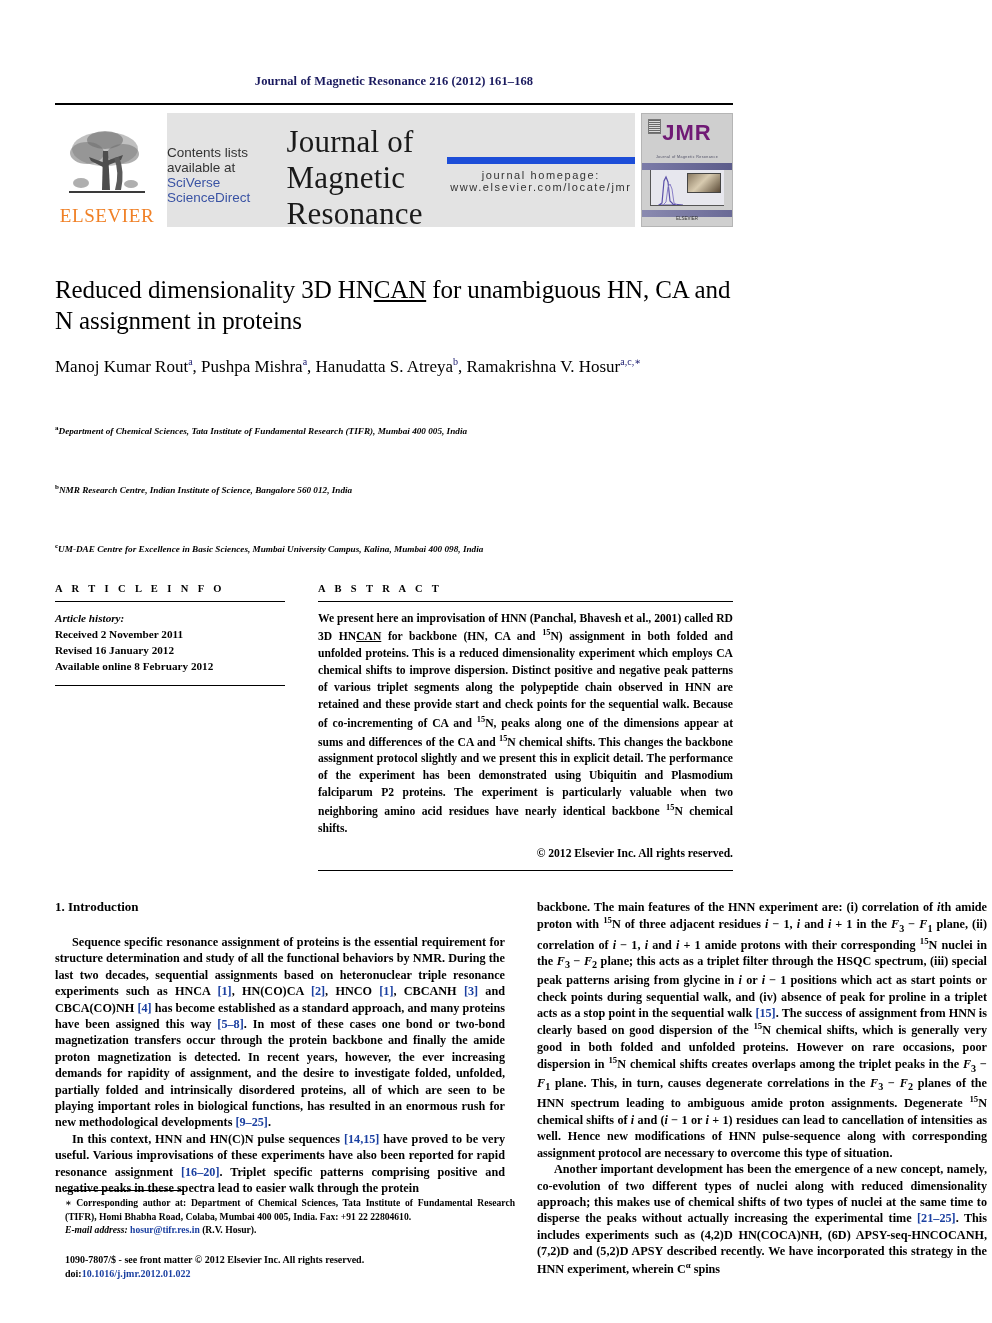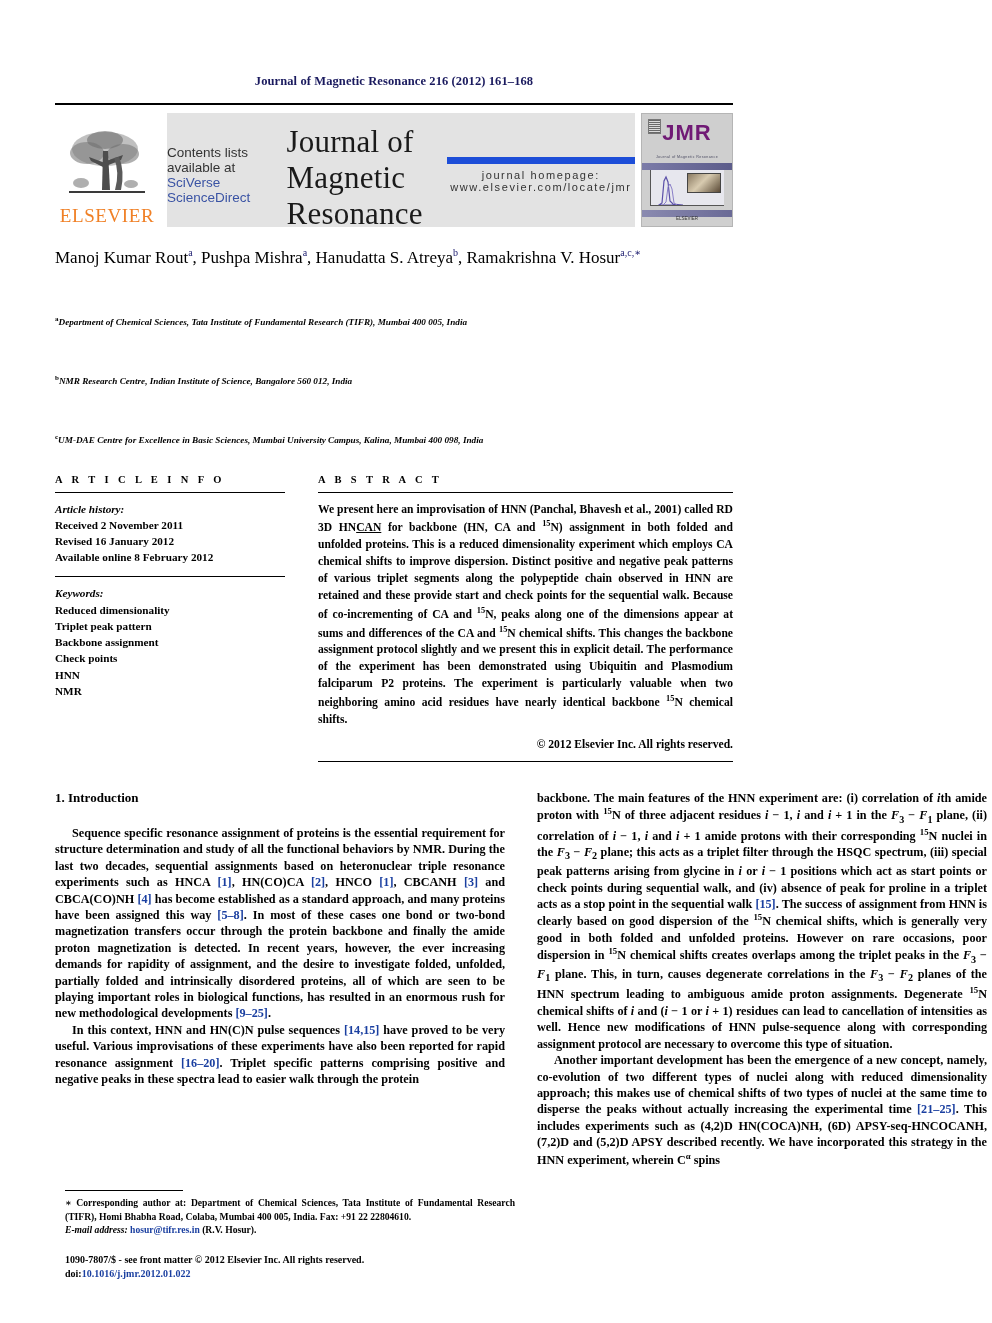--- a/index.html
+++ b/index.html
@@ -294,20 +294,23 @@
           <path d="M2 30 L5 28 L7 6 L9 2 L11 7 L13 26 L16 29 L26 30 Z" fill="none" stroke="#5a4fa8" stroke-width="1.2"></path>
           <path d="M6 30 L9 27 L11 12 L13 9 L15 14 L17 28 L20 30" fill="none" stroke="#8a7fc8" stroke-width="1"></path>
         </svg>
         <div class="jmr-inset"></div>
       </div>
       <div class="jmr-band b2"></div>
       <div class="jmr-elsevier">ELSEVIER</div>
     </div>
   </div>
 
+  <h1 class="title">
+    <span>Reduced dimensionality 3D HN</span><u>CAN</u><span> for unambiguous HN, CA and N assignment in proteins</span>
+  </h1>
 
   <div class="authors">
     <span><span>Manoj Kumar Rout</span><sup>a</sup></span>,
     <span><span>Pushpa Mishra</span><sup>a</sup></span>,
     <span><span>Hanudatta S. Atreya</span><sup>b</sup></span>,
     <span><span>Ramakrishna V. Hosur</span><sup>a,c,∗</sup></span>
   </div>
 
   <div class="affils">
     <div class="affil"><sup>a</sup><span>Department of Chemical Sciences, Tata Institute of Fundamental Research (TIFR), Mumbai 400 005, India</span></div>
@@ -320,29 +323,20 @@
     <div class="col-info">
       <div class="sec-head">A R T I C L E   I N F O</div>
       <div class="rule"></div>
       <div class="info-block">
         <div class="lbl">Article history:</div>
         <div>Received 2 November 2011</div>
         <div>Revised 16 January 2012</div>
         <div>Available online 8 February 2012</div>
       </div>
       <div class="kw-rule"></div>
-      <div class="info-block">
-        <div class="lbl">Keywords:</div>
-        <div>Reduced dimensionality</div>
-        <div>Triplet peak pattern</div>
-        <div>Backbone assignment</div>
-        <div>Check points</div>
-        <div>HNN</div>
-        <div>NMR</div>
-      </div>
     </div>
 
     <div class="col-abs">
       <div class="sec-head">A B S T R A C T</div>
       <div class="rule"></div>
       <div class="abs-body"><span>We present here an improvisation of HNN (Panchal, Bhavesh et al., 2001) called RD 3D HN</span><u>CAN</u><span> for backbone (HN, CA and </span><sup>15</sup><span>N) assignment in both folded and unfolded proteins. This is a reduced dimensionality experiment which employs CA chemical shifts to improve dispersion. Distinct positive and negative peak patterns of various triplet segments along the polypeptide chain observed in HNN are retained and these provide start and check points for the sequential walk. Because of co-incrementing of CA and </span><sup>15</sup><span>N, peaks along one of the dimensions appear at sums and differences of the CA and </span><sup>15</sup><span>N chemical shifts. This changes the backbone assignment protocol slightly and we present this in explicit detail. The performance of the experiment has been demonstrated using Ubiquitin and Plasmodium falciparum P2 proteins. The experiment is particularly valuable when two neighboring amino acid residues have nearly identical backbone </span><sup>15</sup><span>N chemical shifts.</span></div>
       <div class="abs-copy">© 2012 Elsevier Inc. All rights reserved.</div>
       <div class="abs-rule-bottom"></div>
     </div>
   </div>

